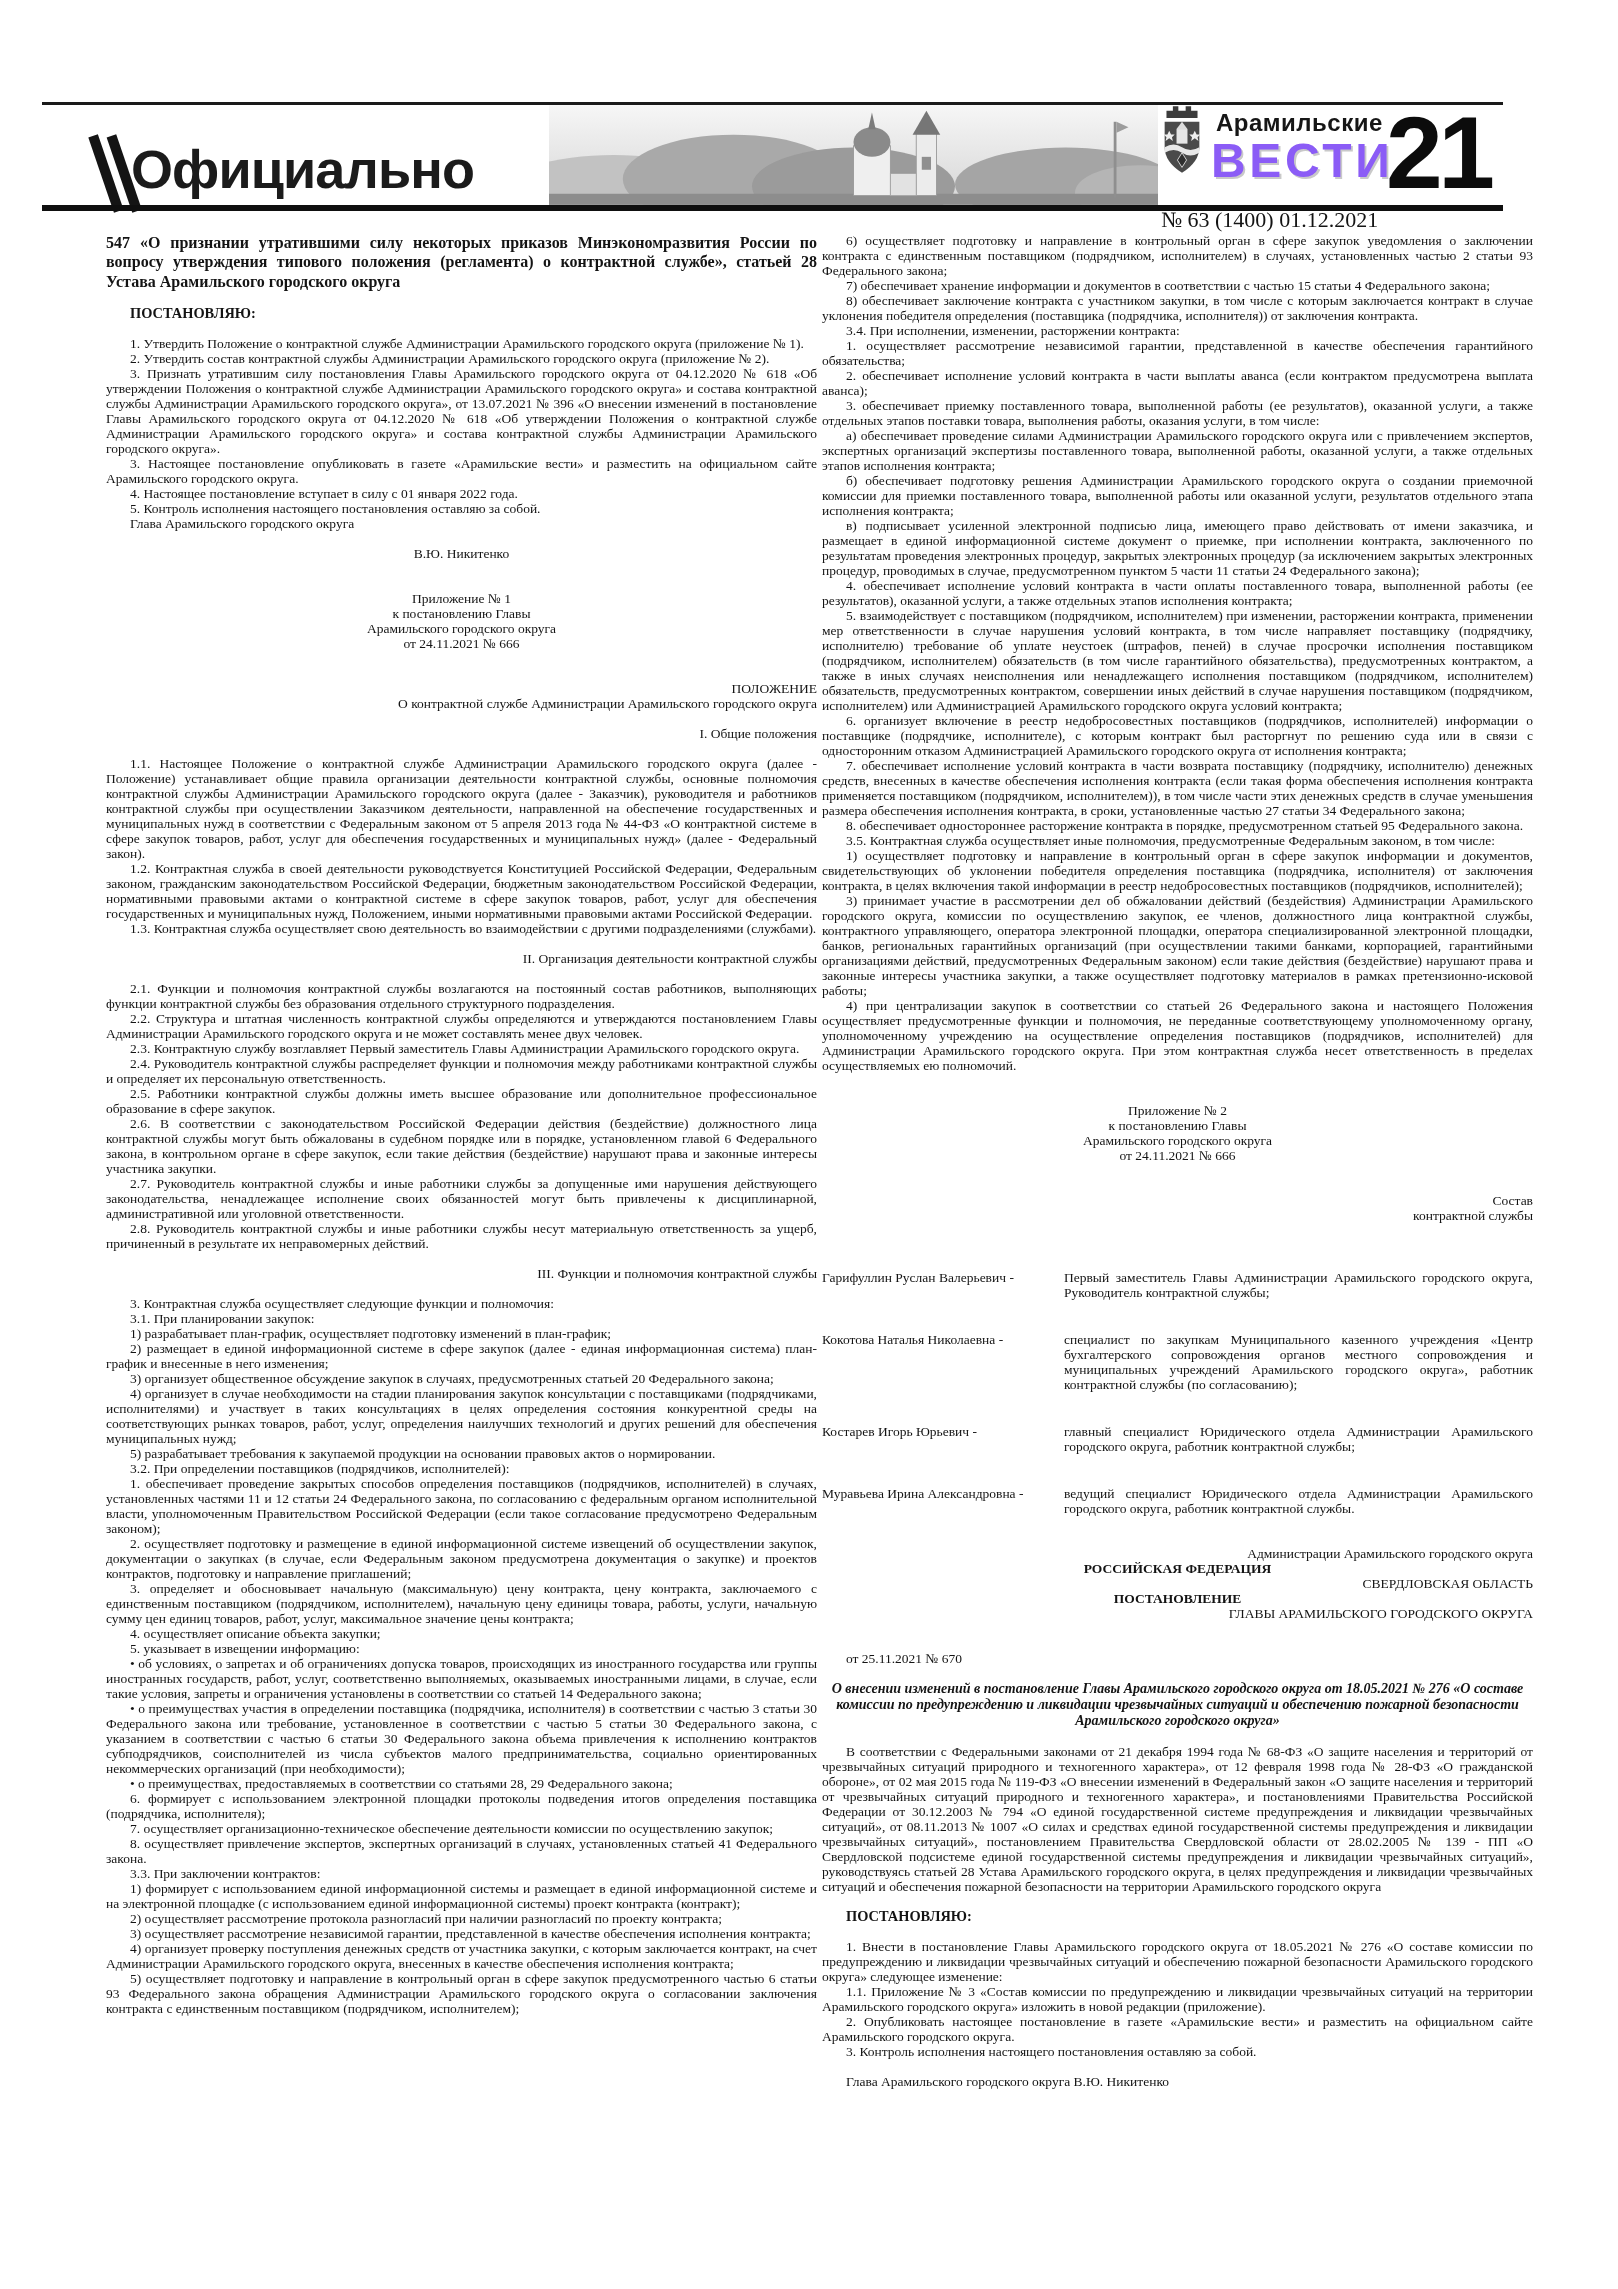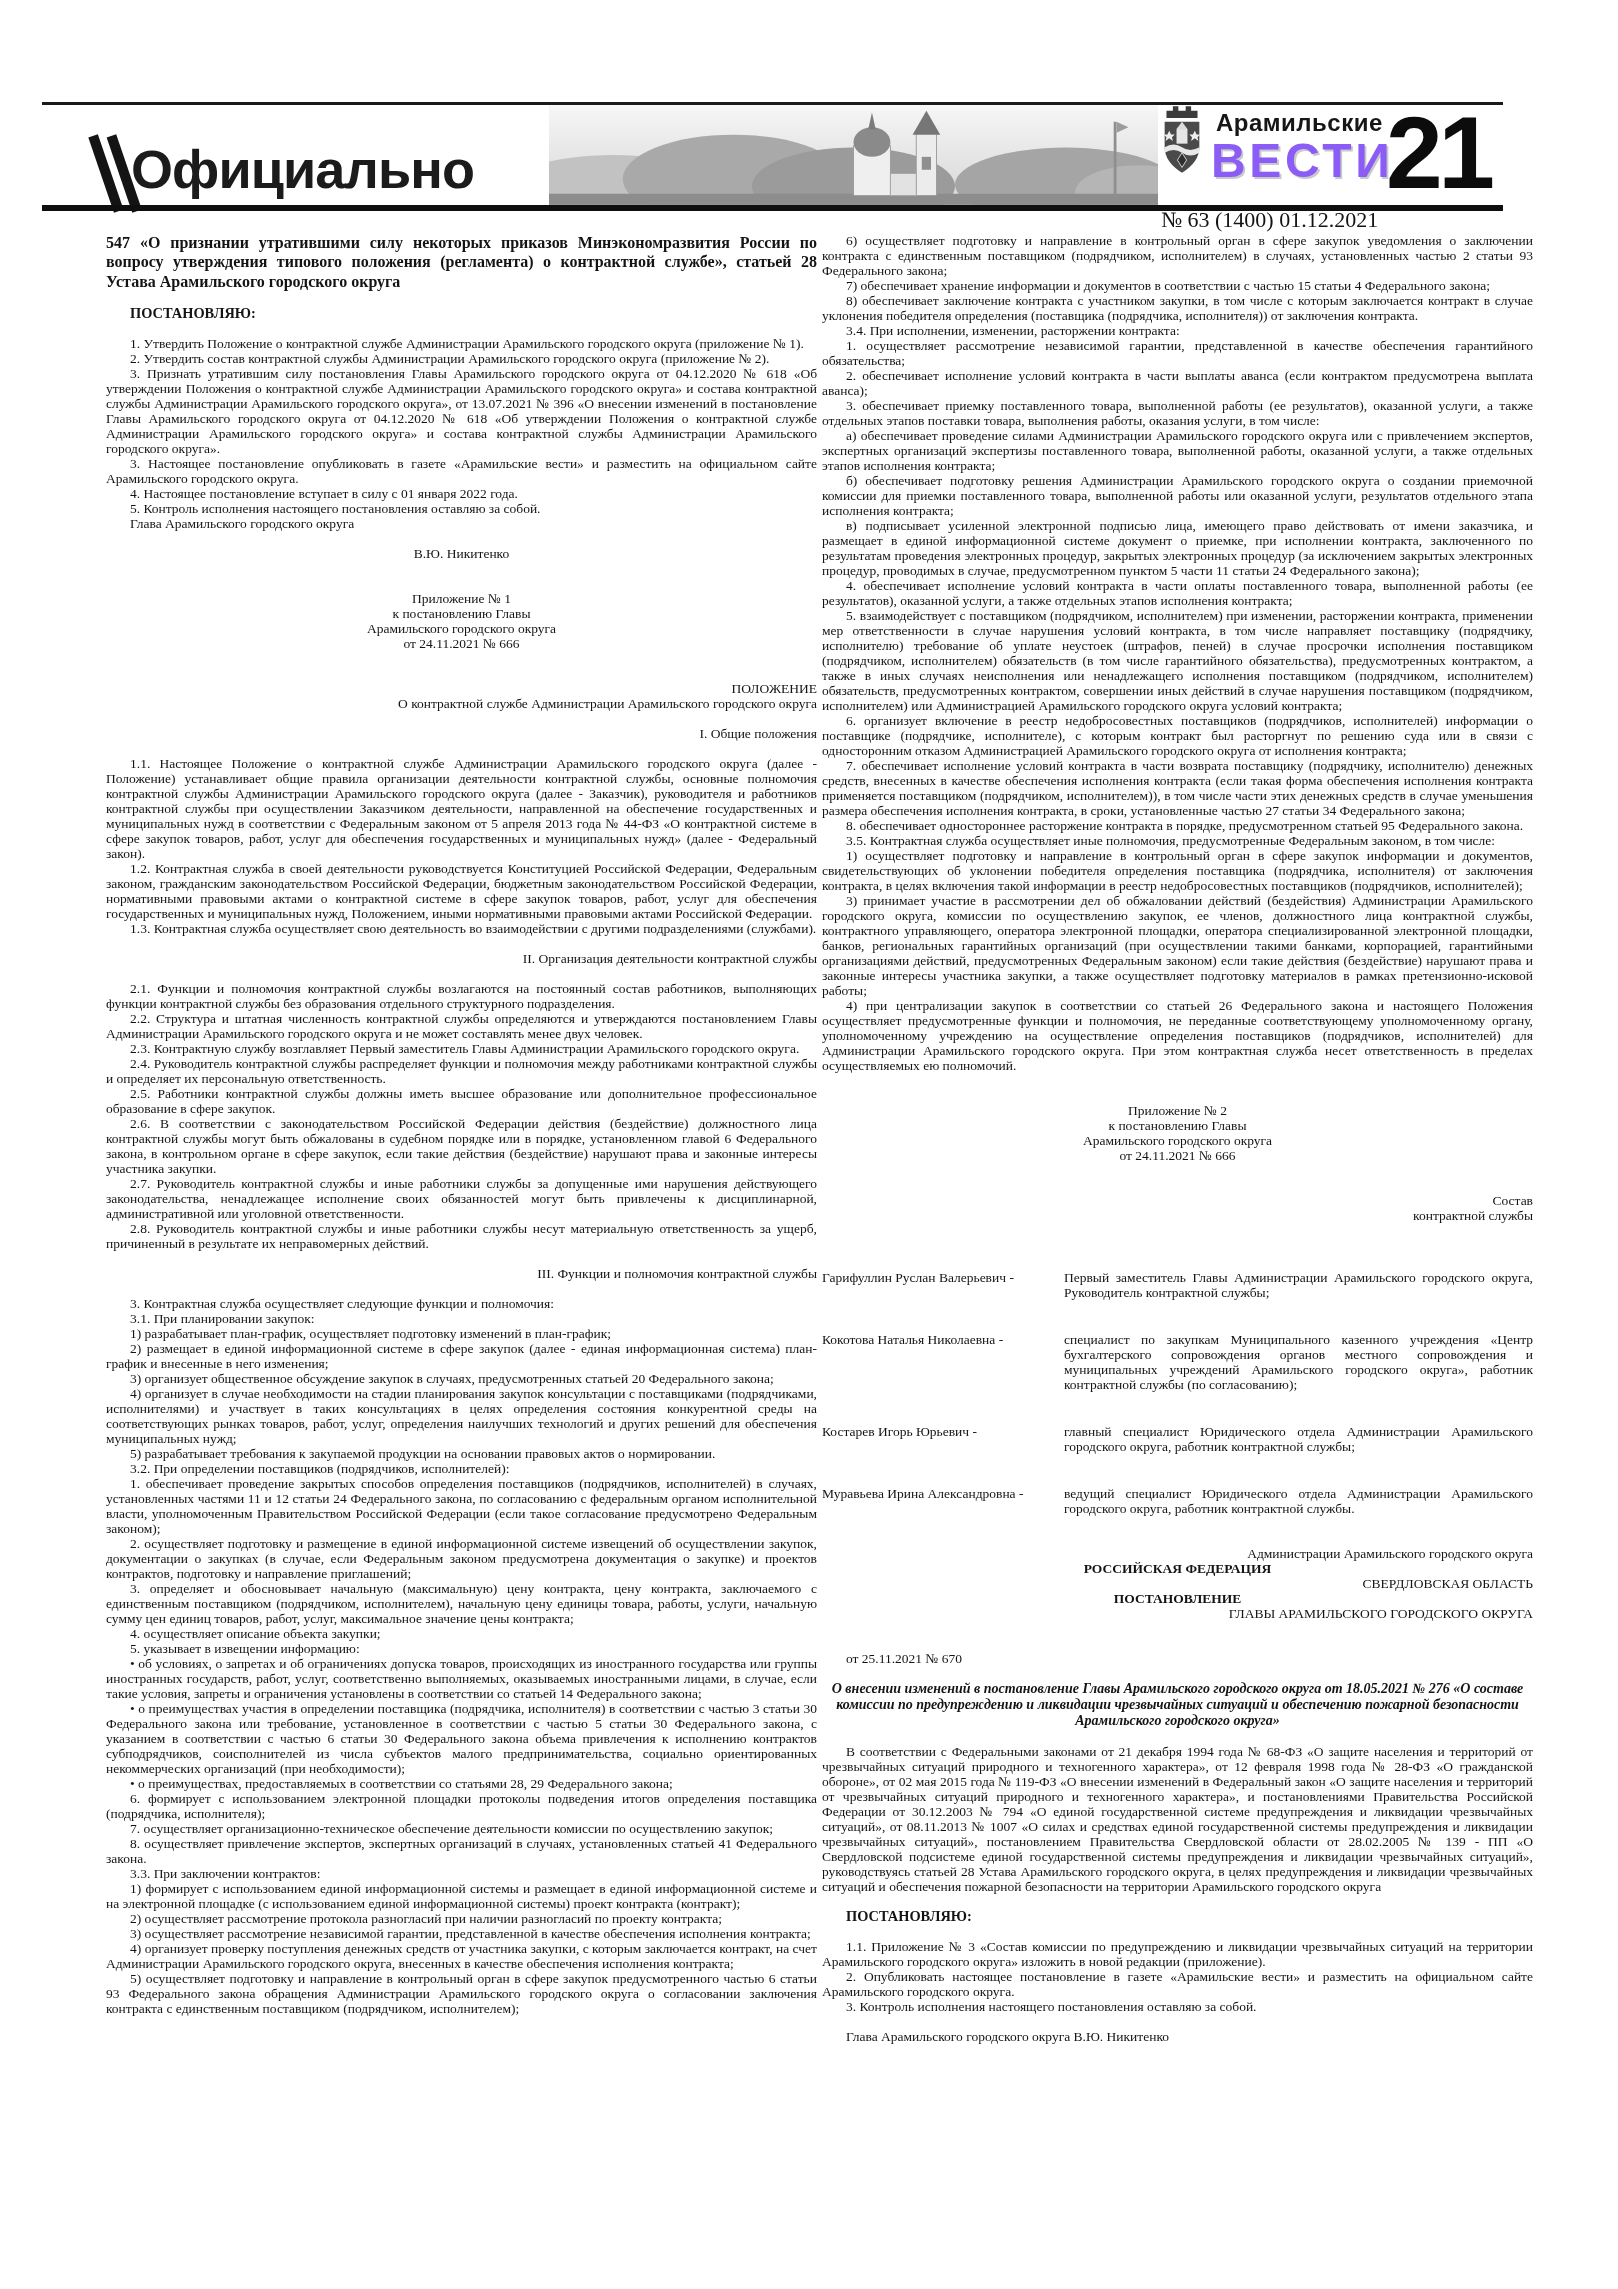--- a/index.html
+++ b/index.html
@@ -213,20 +213,21 @@
         <div class="blk center">ГЛАВЫ АРАМИЛЬСКОГО ГОРОДСКОГО ОКРУГА</div>
         <div class="blk gap" style="height: 30px;"></div>
         <div class="blk p">от 25.11.2021 № 670</div>
         <div class="blk gap" style="height: 15px;"></div>
         <div class="blk center-bi">О внесении изменений в постановление Главы Арамильского городского округа от 18.05.2021 № 276 «О составе комиссии по предупреждению и ликвидации чрезвычайных ситуаций и обеспечению пожарной безопасности Арамильского городского округа»</div>
         <div class="blk gap" style="height: 15px;"></div>
         <div class="blk p">В соответствии с Федеральными законами от 21 декабря 1994 года № 68-ФЗ «О защите населения и территорий от чрезвычайных ситуаций природного и техногенного характера», от 12 февраля 1998 года № 28-ФЗ «О гражданской обороне», от 02 мая 2015 года № 119-ФЗ «О внесении изменений в Федеральный закон «О защите населения и территорий от чрезвычайных ситуаций природного и техногенного характера», и постановлениями Правительства Российской Федерации от 30.12.2003 № 794 «О единой государственной системе предупреждения и ликвидации чрезвычайных ситуаций», от 08.11.2013 № 1007 «О силах и средствах единой государственной системы предупреждения и ликвидации чрезвычайных ситуаций», постановлением Правительства Свердловской области от 28.02.2005 № 139 - ПП «О Свердловской подсистеме единой государственной системы предупреждения и ликвидации чрезвычайных ситуаций», руководствуясь статьей 28 Устава Арамильского городского округа, в целях предупреждения и ликвидации чрезвычайных ситуаций и обеспечения пожарной безопасности на территории Арамильского городского округа</div>
         <div class="blk gap" style="height: 15px;"></div>
         <div class="blk h">ПОСТАНОВЛЯЮ:</div>
         <div class="blk gap" style="height: 15px;"></div>
+        <div class="blk p">1. Внести в постановление Главы Арамильского городского округа от 18.05.2021 № 276 «О составе комиссии по предупреждению и ликвидации чрезвычайных ситуаций и обеспечению пожарной безопасности Арамильского городского округа» следующее изменение:</div>
         <div class="blk p">1.1. Приложение № 3 «Состав комиссии по предупреждению и ликвидации чрезвычайных ситуаций на территории Арамильского городского округа» изложить в новой редакции (приложение).</div>
         <div class="blk p">2. Опубликовать настоящее постановление в газете «Арамильские вести» и разместить на официальном сайте Арамильского городского округа.</div>
         <div class="blk p">3. Контроль исполнения настоящего постановления оставляю за собой.</div>
         <div class="blk gap" style="height: 15px;"></div>
         <div class="blk p">Глава Арамильского городского округа В.Ю. Никитенко</div>
       </div>
   </main>
 
 </div>
 

